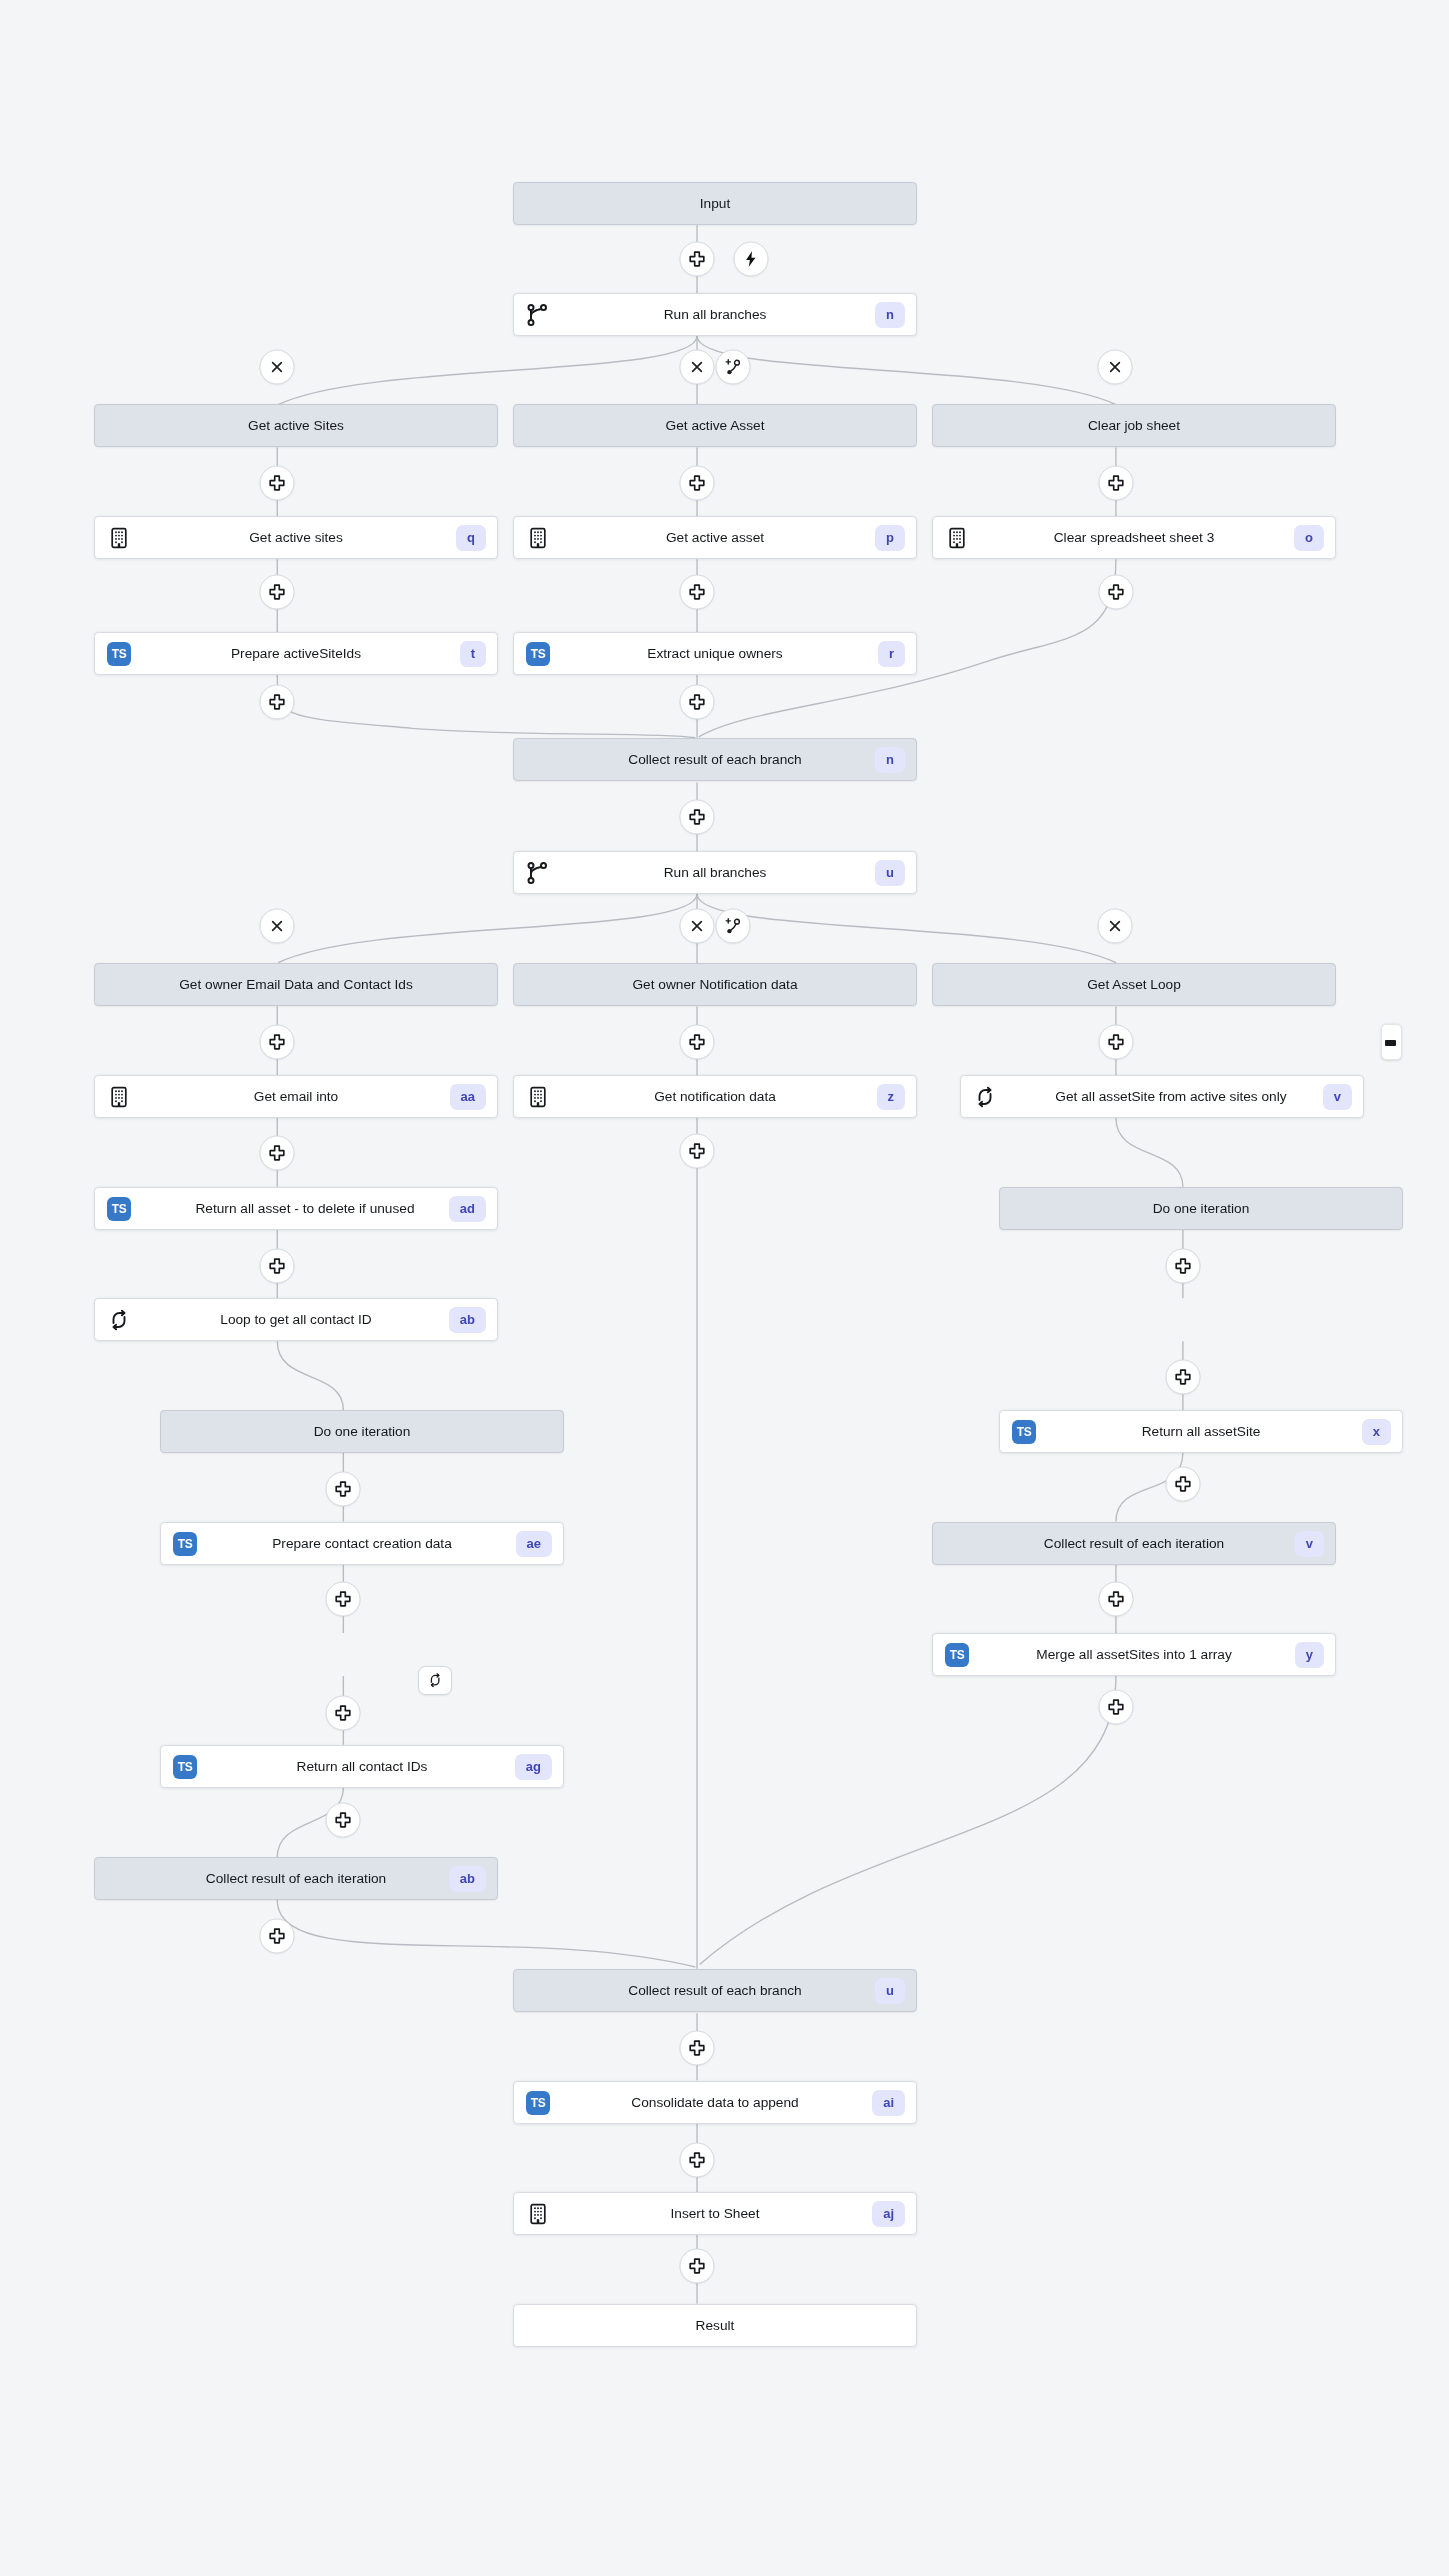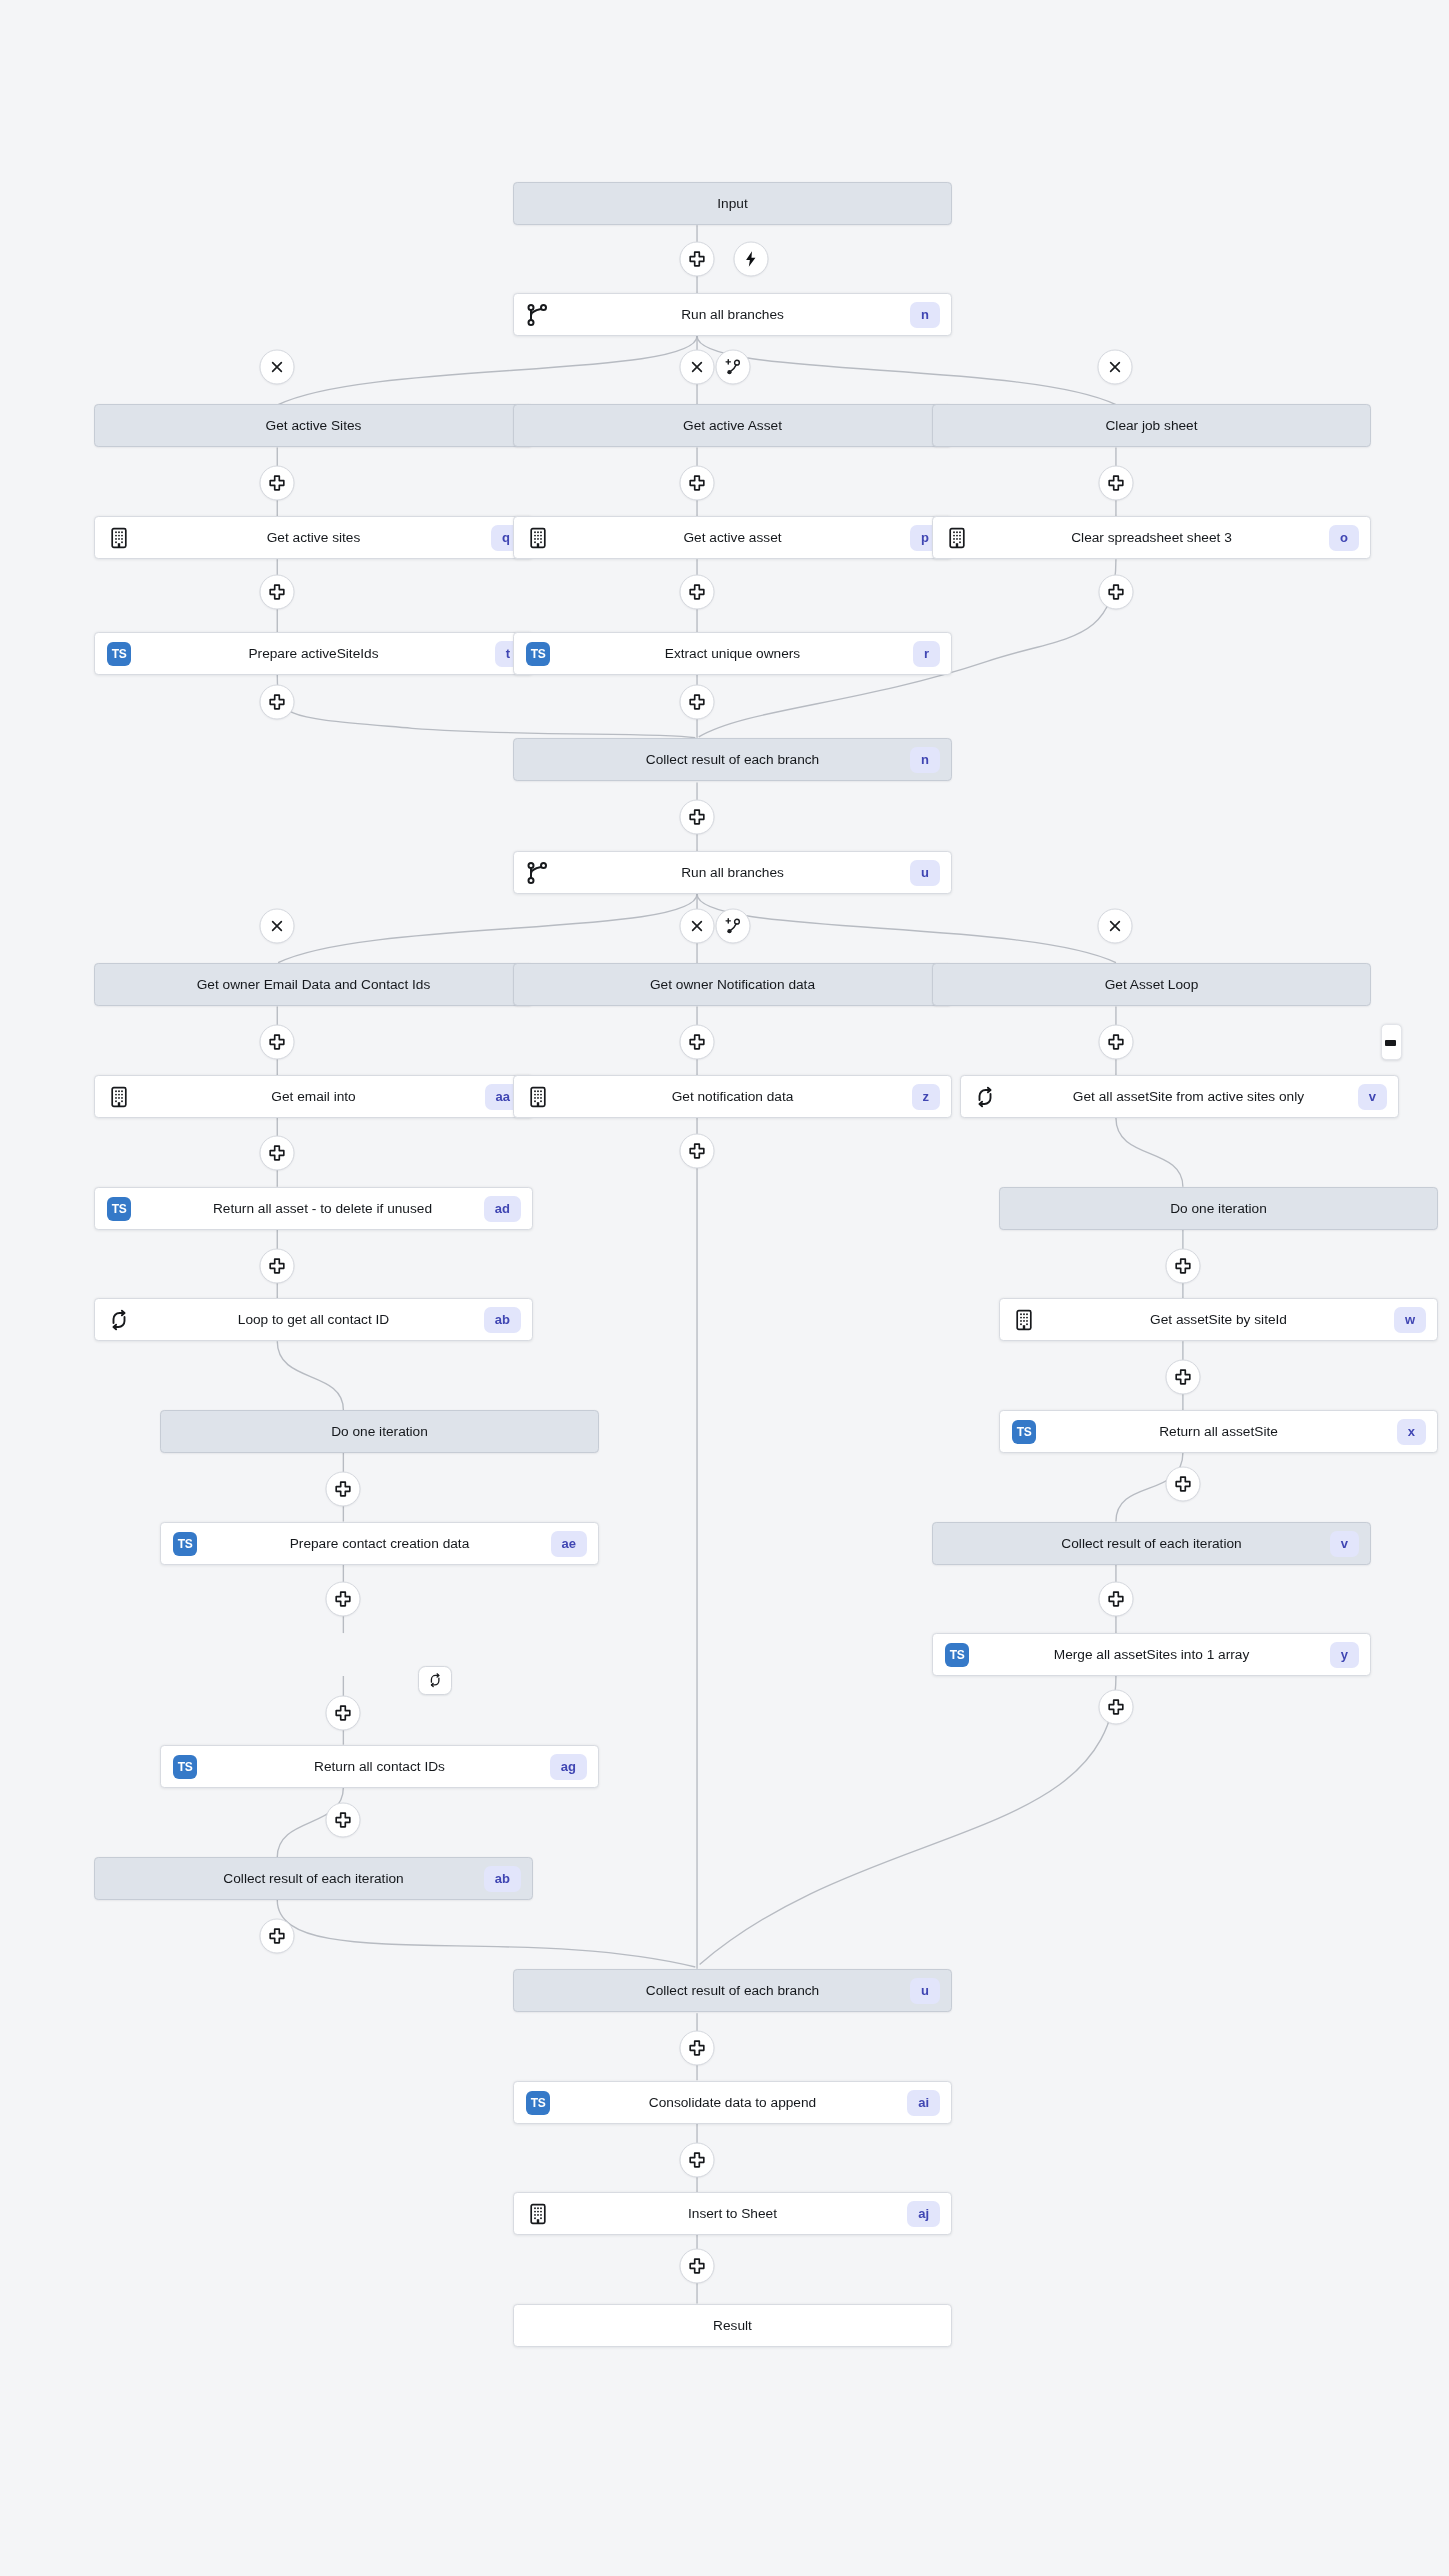--- a/index.html
+++ b/index.html
@@ -14,21 +14,21 @@
     --edge:#b7bbc2;
     --ink:#15181c;
   }
   *{box-sizing:border-box}
   html,body{margin:0;padding:0}
   body{background:var(--bg);font-family:"Liberation Sans", sans-serif;color:var(--ink)}
   .canvas{position:relative;width:1449px;height:2576px;background:var(--bg);overflow:hidden}
   svg.edges{position:absolute;left:0;top:0}
   svg.edges path{fill:none;stroke:var(--edge);stroke-width:1.6px}
 
-  .node{position:absolute;width:439px;height:43px;display:flex;align-items:center;justify-content:center;
+  .node{position:absolute;width:404px;height:43px;display:flex;align-items:center;justify-content:center;
         border-radius:4.3px;font-size:13.7px;color:var(--ink)}
   .node.header{background:var(--hdr-bg);border:0.9px solid var(--hdr-border);box-shadow:0 0.9px 1.7px rgba(16,24,40,.06)}
   .node.white{background:var(--node-bg);border:0.9px solid var(--node-border);box-shadow:0 0.9px 2.6px rgba(16,24,40,.08)}
   .node .label{flex:1;text-align:center;padding:0 48px;white-space:nowrap;overflow:hidden}
   .node .label.tight{padding:0 34px 0 52px}
   .node .icon{position:absolute;left:11px;top:50%;transform:translateY(-50%);
               width:26px;height:26px;display:flex;align-items:center;justify-content:center}
   .node .icon svg{width:24px;height:24px}
   .ts-chip{width:24px;height:24px;border-radius:6px;background:var(--ts);color:#fff;font-weight:700;
            font-size:12px;display:flex;align-items:center;justify-content:center;letter-spacing:-0.4px}
@@ -284,29 +284,20 @@
   </div>
 
   <div class="node header" style="left:160px;top:1410px">
     <span class="label">Do one iteration</span>
   </div>
 
   <div class="node header" style="left:999px;top:1187px">
     <span class="label">Do one iteration</span>
   </div>
 
-  <div class="node white" style="left:999px;top:1298px">
-    <span class="icon">
-        <svg viewBox="0 0 24 24">
-          <use href="#i-building"></use>
-        </svg>
-      </span>
-    <span class="label">Get assetSite by siteId</span>
-    <span class="badge">w</span>
-  </div>
 
   <div class="node white" style="left:999px;top:1410px">
     <span class="icon">
         <span class="ts-chip">TS</span>
       </span>
     <span class="label">Return all assetSite</span>
     <span class="badge">x</span>
   </div>
 
   <div class="node white" style="left:160px;top:1522px">

